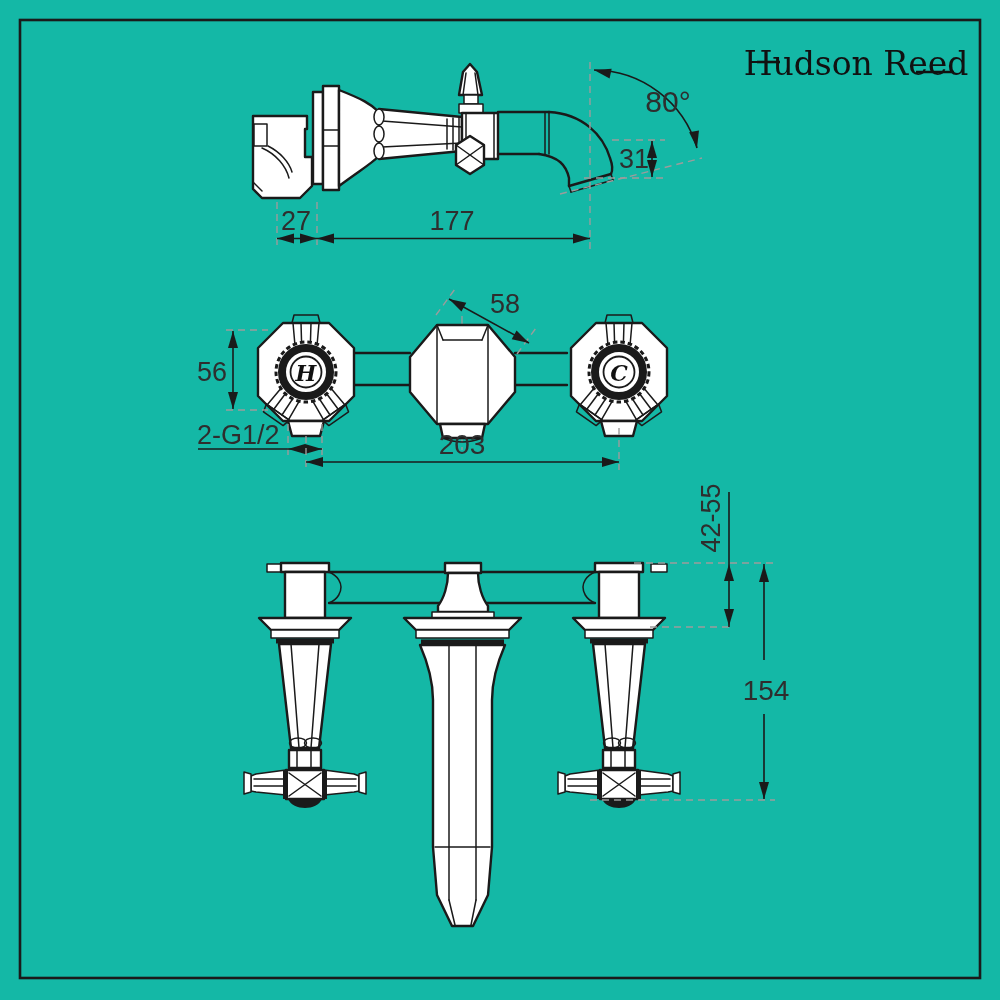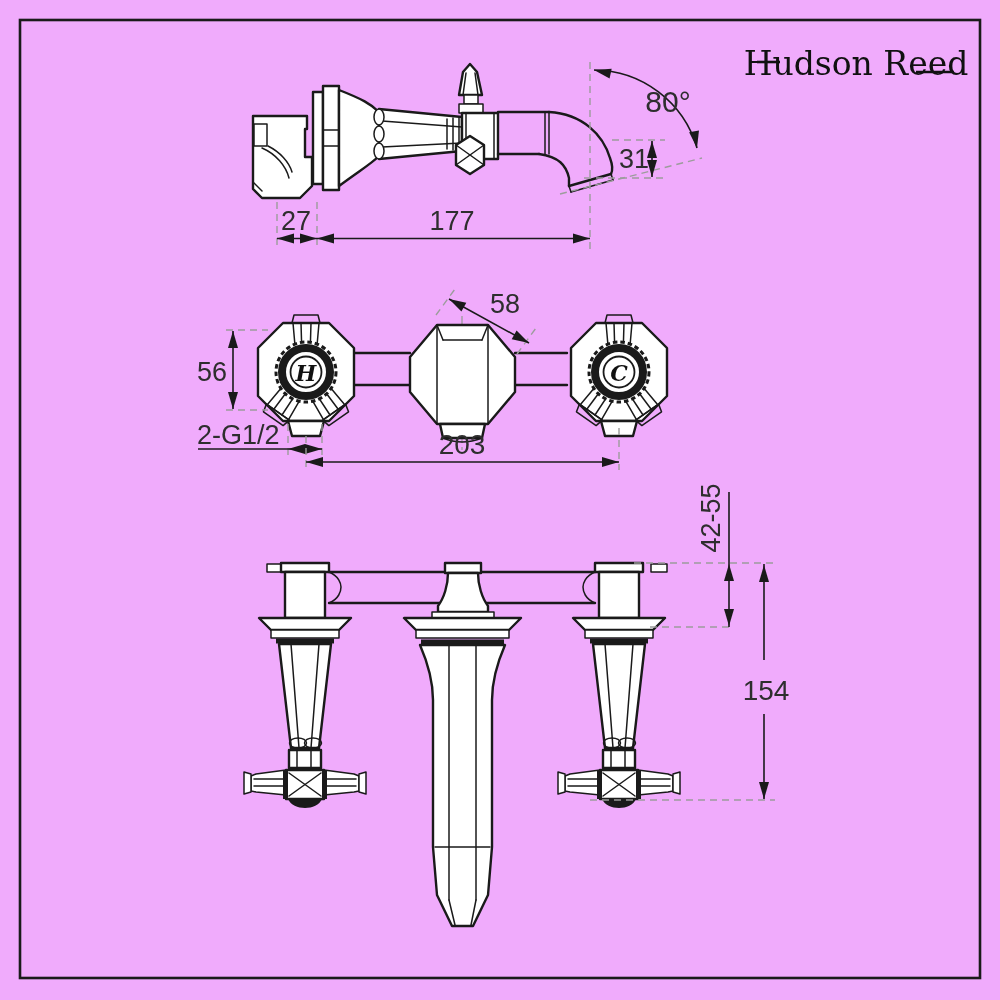--- a/index.html
+++ b/index.html
@@ -1,16 +1,16 @@
 <!DOCTYPE html>
 <html><head>
 <meta charset="utf-8">
 <style>
   html,body{margin:0;padding:0;background:#fff;}
-  .page{position:relative;width:1000px;height:1000px;background:#f0abfc;overflow:hidden;
+  .page{position:relative;width:1000px;height:1000px;background:#14b8a6;overflow:hidden;
         font-family:"Liberation Sans",sans-serif;}
   svg{position:absolute;left:0;top:0;}
   .dim-text{font-family:"Liberation Sans",sans-serif;font-size:27px;fill:#2e2e2e;}
   .logo-text{font-family:"DejaVu Serif","Liberation Serif",serif;font-size:33px;fill:#111;}
   .script-letter{font-family:"DejaVu Serif","Liberation Serif",serif;font-style:italic;font-weight:bold;
                  font-size:22px;fill:#111;}
   .out{stroke:#1a1a1a;fill:none;stroke-width:2.4;stroke-linejoin:round;stroke-linecap:round;}
   .thin{stroke:#1a1a1a;fill:none;stroke-width:1.5;stroke-linejoin:round;stroke-linecap:round;}
   .dimline{stroke:#1a1a1a;fill:none;stroke-width:1.6;}
   .ext{stroke:#9c9c9c;fill:none;stroke-width:1.4;stroke-dasharray:7 5;}

